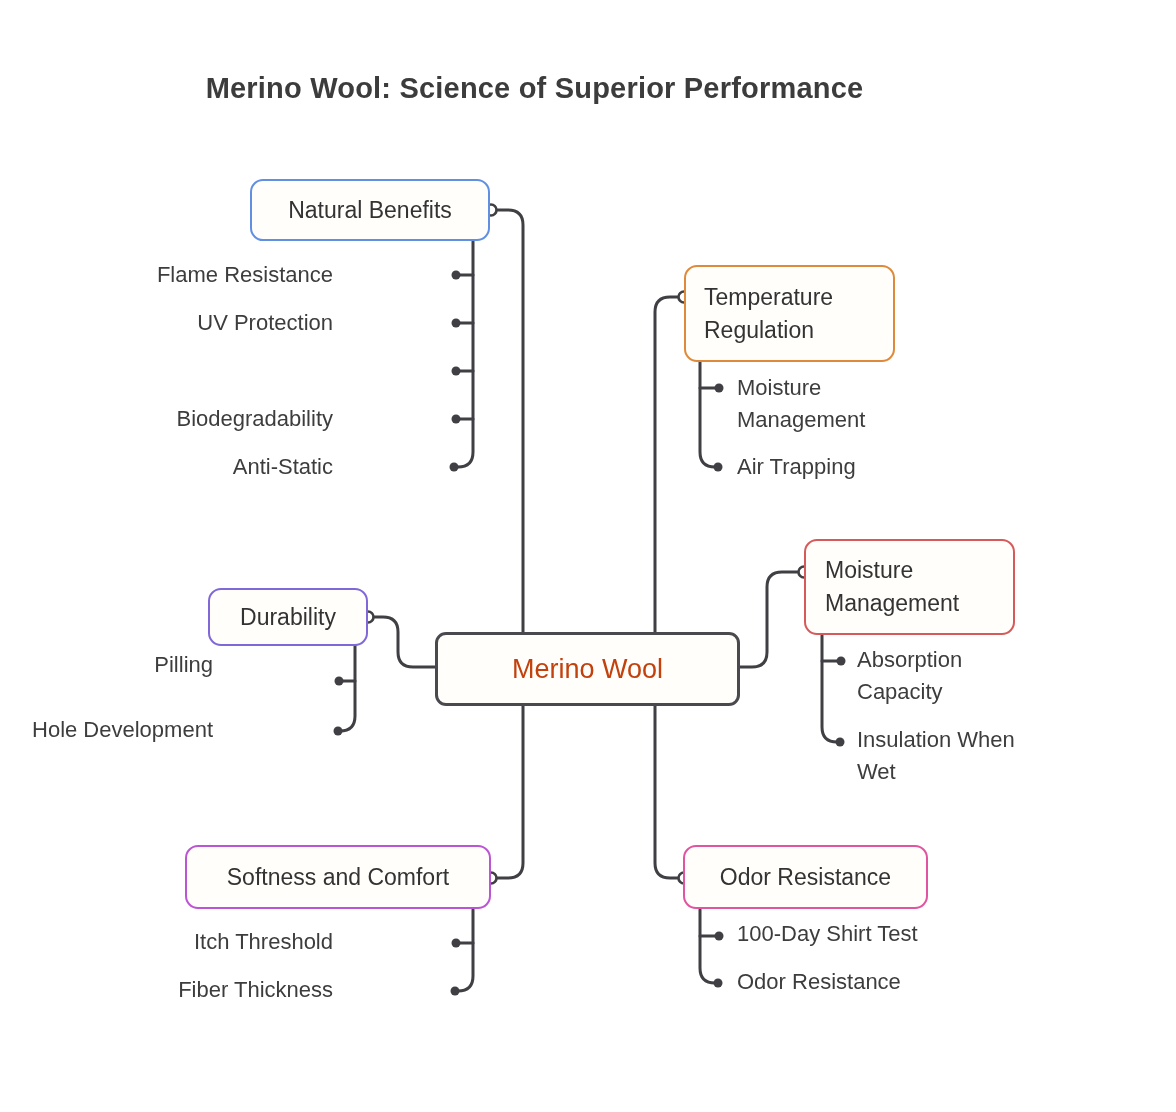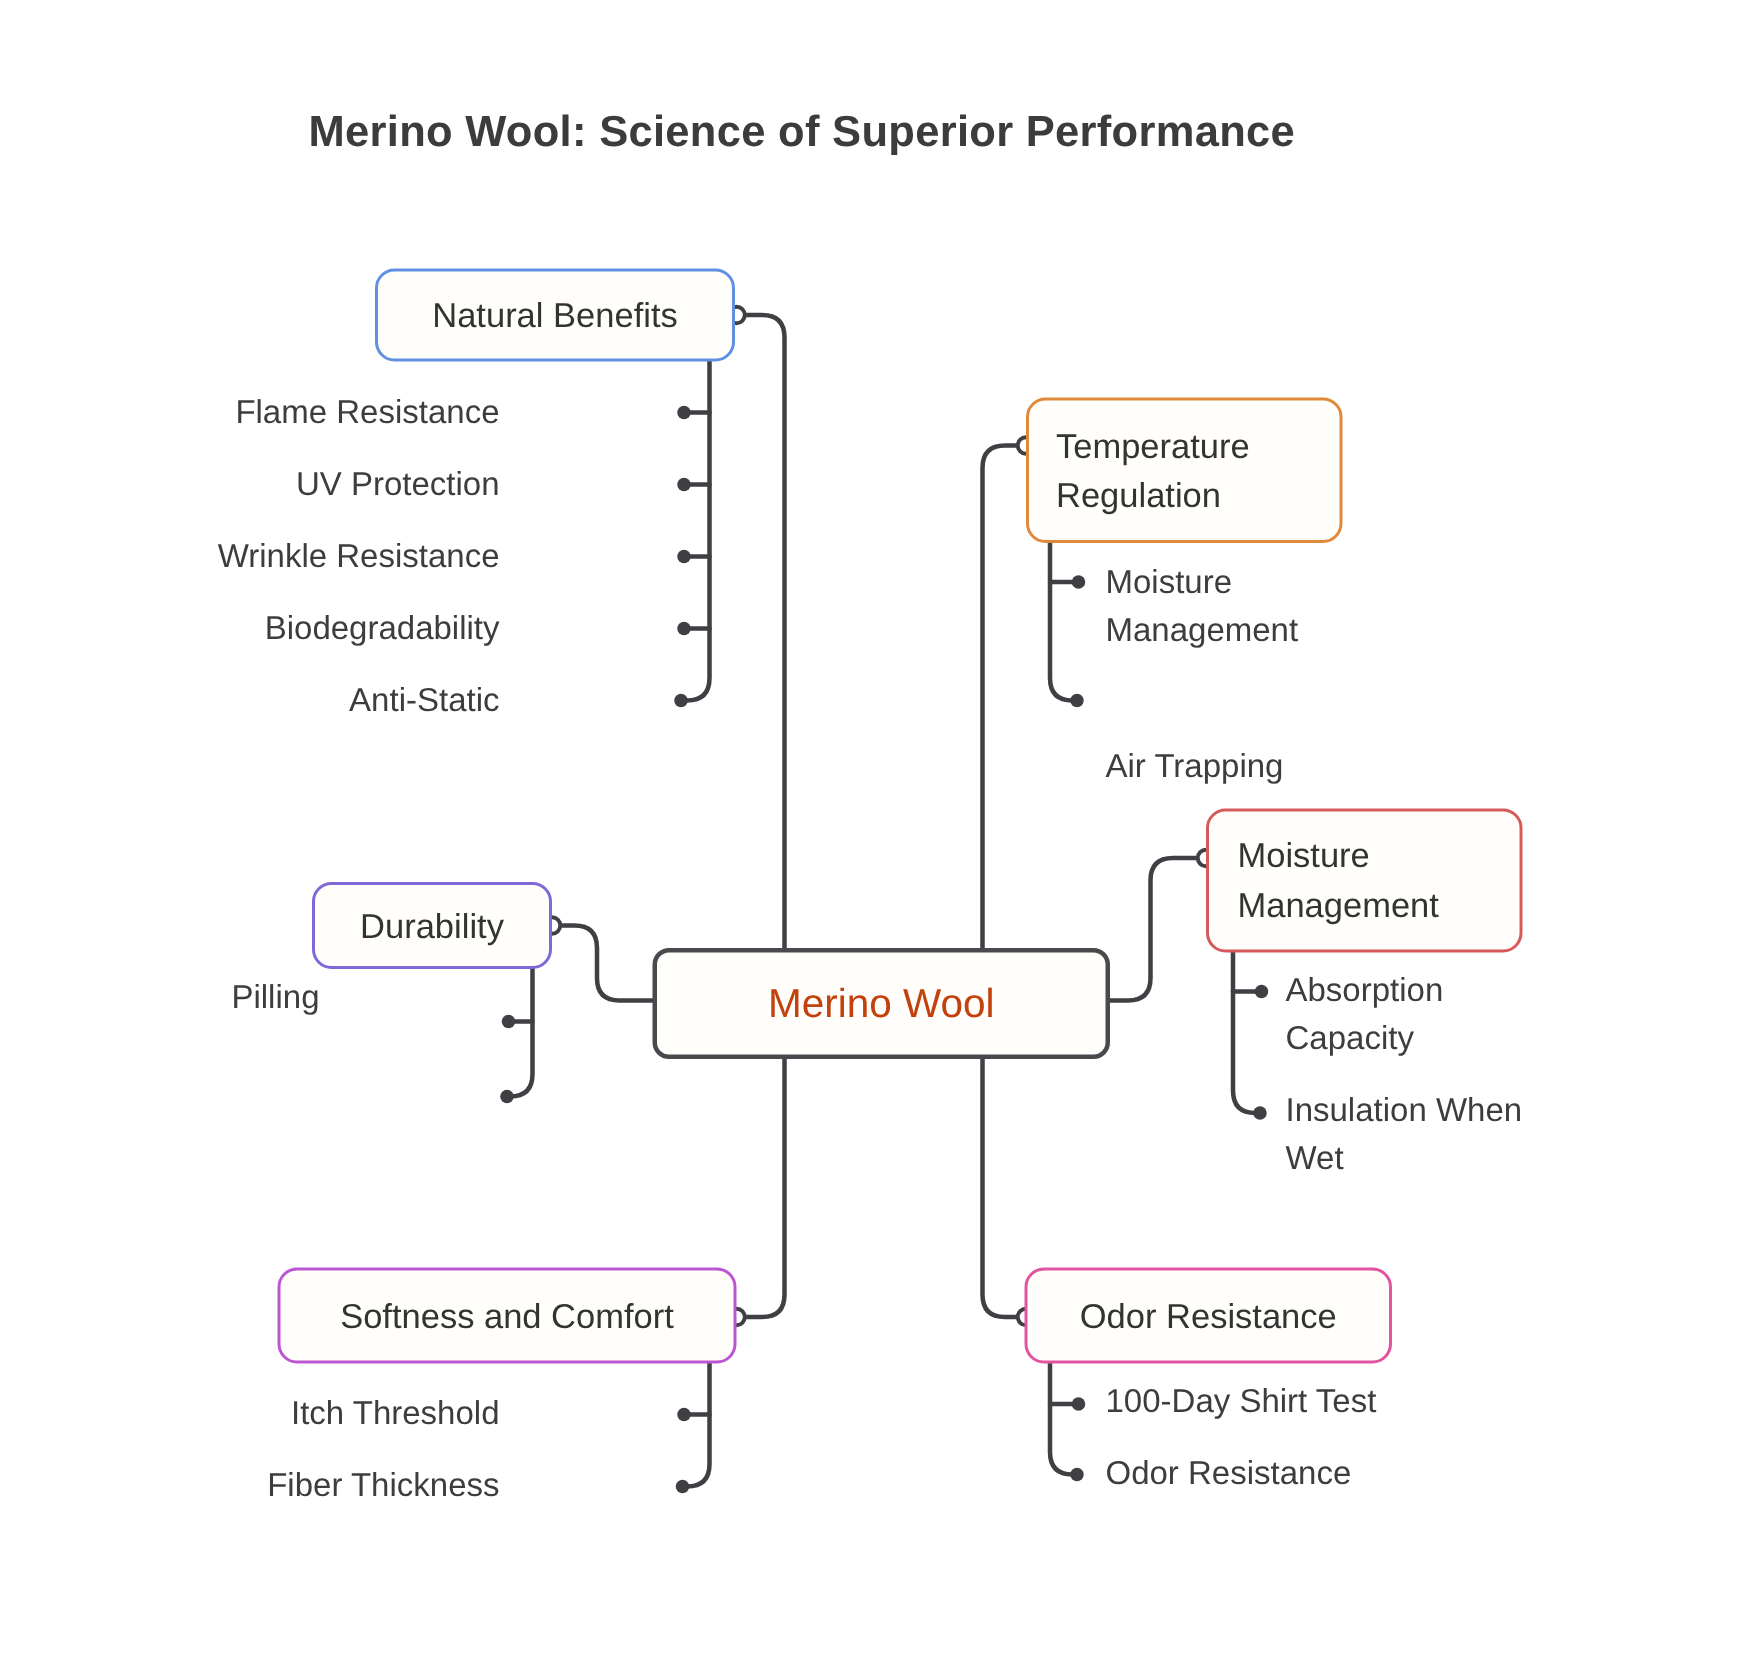--- a/index.html
+++ b/index.html
@@ -107,31 +107,31 @@
   <div class="node branch-box txt-center" style="left: 208px; top: 588px; width: 160px; height: 58px; --accent: #8068d8;">Durability</div>
 
   <div class="node branch-box txt-center" style="left: 185px; top: 845px; width: 306px; height: 64px; --accent: #bc55d4;">Softness and Comfort</div>
 
   <div class="node branch-box txt-center" style="left: 683px; top: 845px; width: 245px; height: 64px; --accent: #e1549f;">Odor Resistance</div>
 
   <div class="node center-box" style="left:435px; top:632px; width:305px; height:74px;">Merino Wool</div>
 
   <div class="leaf align-right" style="right:736px; top:259px;">Flame Resistance</div>
   <div class="leaf align-right" style="right:736px; top:307px;">UV Protection</div>
-  <div class="leaf align-right" style="right:736px; top:355px;">Wrinkle Resistance</div>
   <div class="leaf align-right" style="right:736px; top:403px;">Biodegradability</div>
   <div class="leaf align-right" style="right:736px; top:451px;">Anti-Static</div>
 
   <div class="leaf align-left wrap" style="left:737px; top:372px; width:175px;">Moisture Management</div>
-  <div class="leaf align-left" style="left:737px; top:451px;margin-top:44px;">Air Trapping</div>
+  <div class="leaf align-left" style="left:737px; top:451px;">Air Trapping</div>
 
   <div class="leaf align-left wrap" style="left:857px; top:644px; width:155px;">Absorption Capacity</div>
   <div class="leaf align-left wrap" style="left:857px; top:724px; width:195px;">Insulation When Wet</div>
 
   <div class="leaf align-right" style="right:856px; top:649px;">Pilling</div>
+  <div class="leaf align-right" style="right:856px; top:714px;">Hole Development</div>
 
   <div class="leaf align-right" style="right:736px; top:926px;">Itch Threshold</div>
   <div class="leaf align-right" style="right:736px; top:974px;">Fiber Thickness</div>
 
   <div class="leaf align-left" style="left:737px; top:918px;">100-Day Shirt Test</div>
   <div class="leaf align-left" style="left:737px; top:966px;">Odor Resistance</div>
 
 </div>
 
 </body></html>

